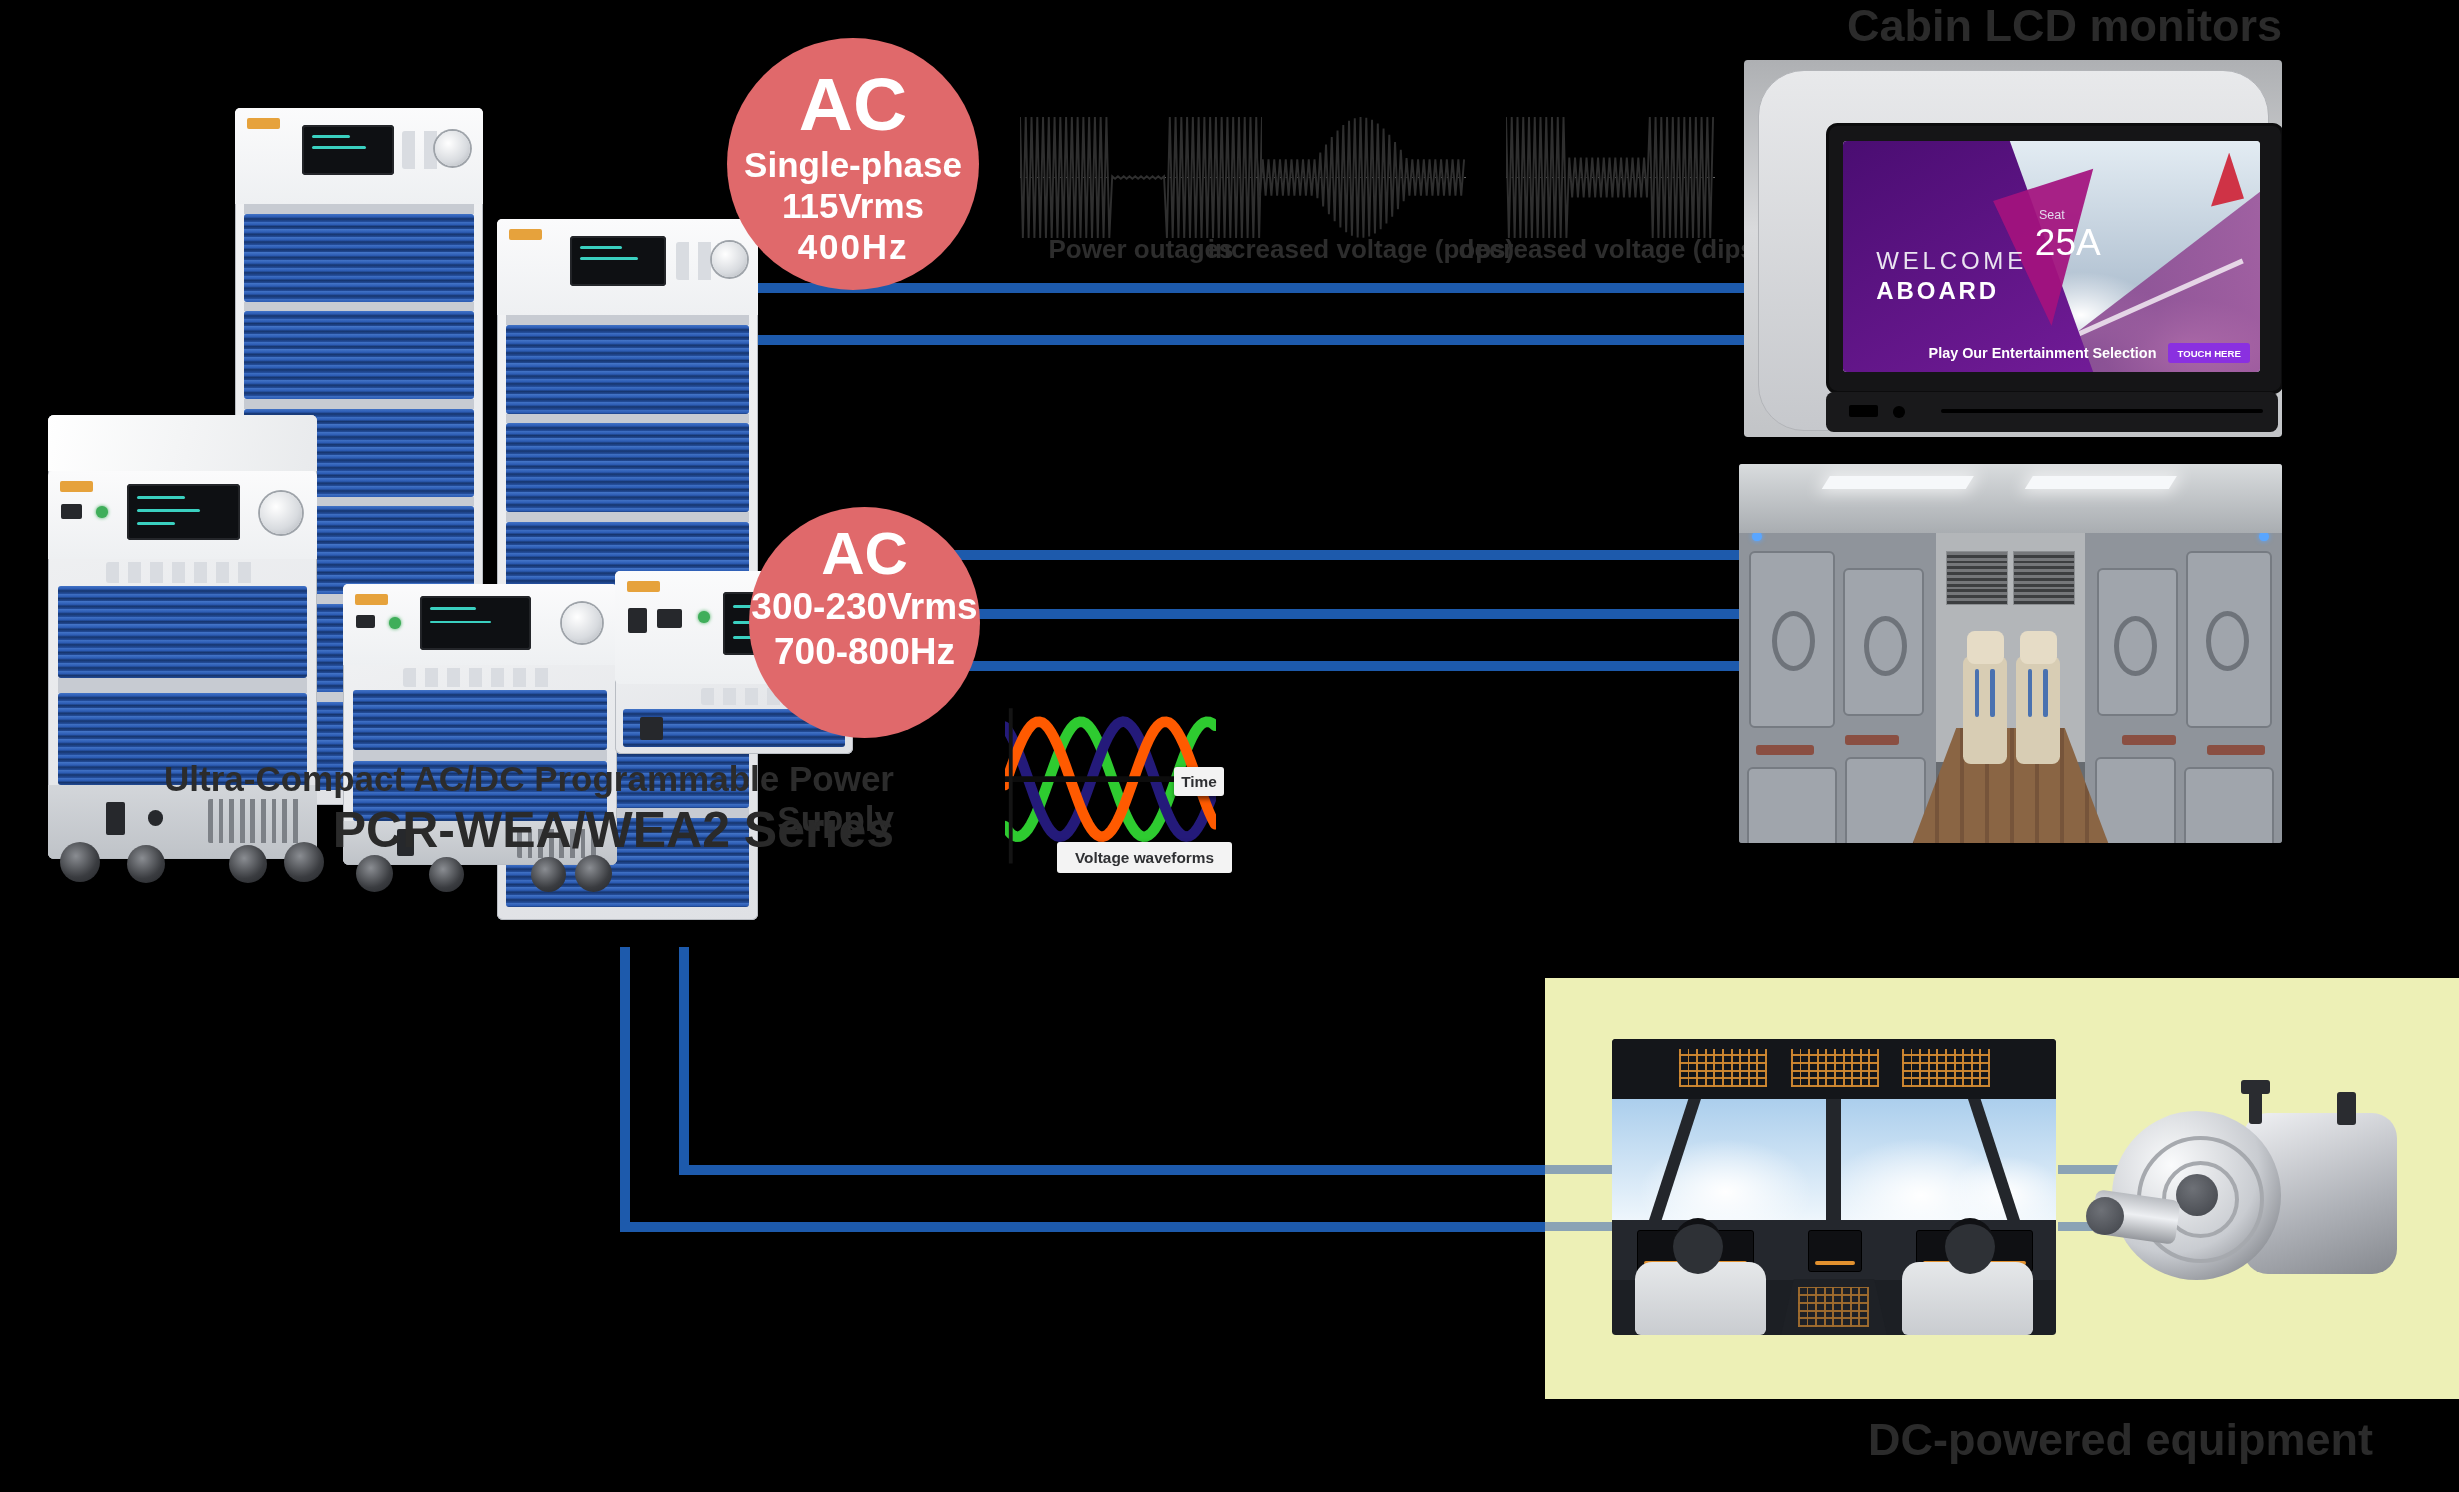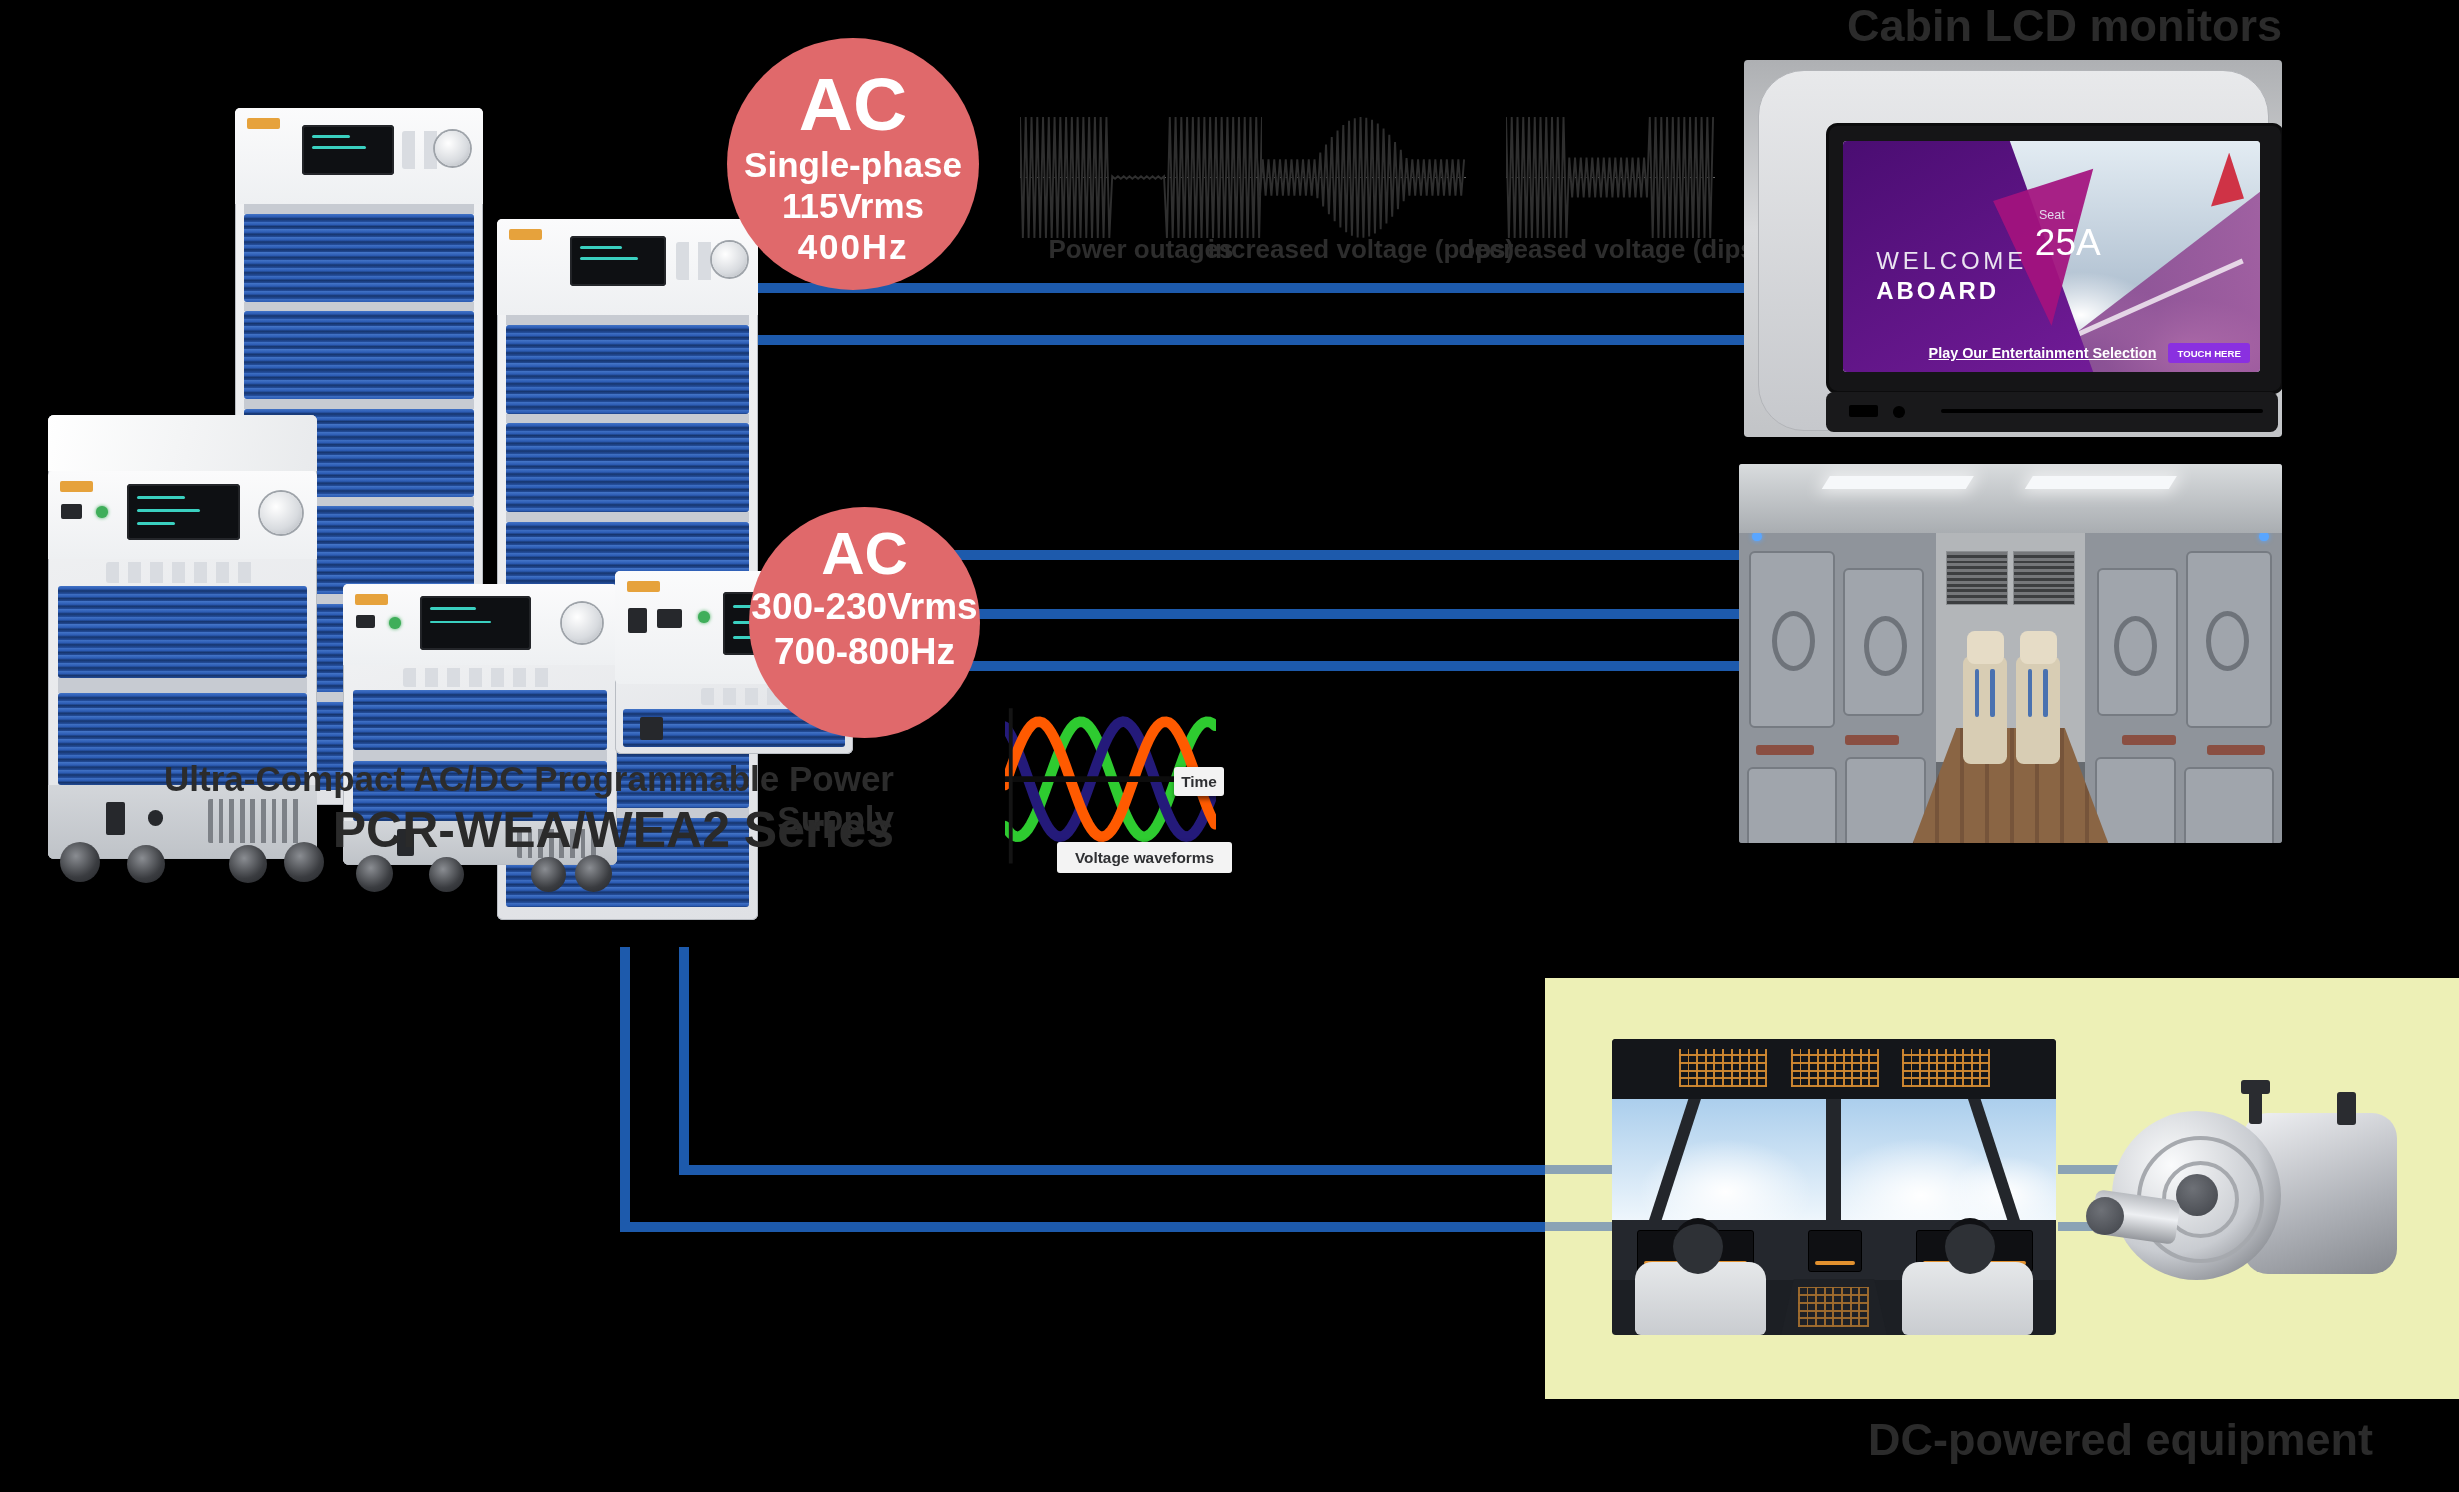--- a/index.html
+++ b/index.html
@@ -291,21 +291,21 @@
         <div class="wingedge" style="left:13%;top:92%;"></div>
         <div class="wingtip" style="right:6%;top:5%;width:33px;height:54px;"></div>
       </div>
       <div class="purplewedge"></div>
       <div class="magentatri"></div>
       <div class="abs" style="left:8%;top:46%;color:#eae4f0;font-size:24px;font-weight:300;letter-spacing:3.8px;">WELCOME</div>
       <div class="abs" style="left:8%;top:59%;color:#fff;font-size:24px;font-weight:bold;letter-spacing:2.9px;">ABOARD</div>
       <div class="abs" style="left:47%;top:29%;color:#e4d9ec;font-size:12.5px;">Seat</div>
       <div class="abs" style="left:46%;top:35%;color:#fff;font-size:37px;font-weight:300;">25A</div>
       <div class="abs" style="right:9.6px;bottom:8.6px;display:flex;gap:11.5px;align-items:center;">
-        <span style="color:#fff;font-size:14.4px;font-weight:bold;text-decoration:underline;">Play Our Entertainment Selection</span>
+        <span style="color:#fff;font-size:14.4px;font-weight:bold;">Play Our Entertainment Selection</span>
         <span style="background:#8a30e0;color:#fff;font-size:9.6px;font-weight:bold;padding:4.8px 9.6px;border-radius:2.9px;">TOUCH HERE</span>
       </div>
     </div>
     <div class="underbar" style="left:82px;top:332px;width:452px;height:40px;">
       <div style="position:absolute;left:23px;top:13.4px;width:29px;height:11.5px;background:#000;border-radius:1.9px;"></div>
       <div style="position:absolute;left:67px;top:14.4px;width:11.5px;height:11.5px;background:#000;border-radius:50%;"></div>
       <div style="position:absolute;left:115px;right:15.4px;top:17.3px;height:3.8px;background:#000;border-radius:1.9px;"></div>
     </div>
   </div>
 

